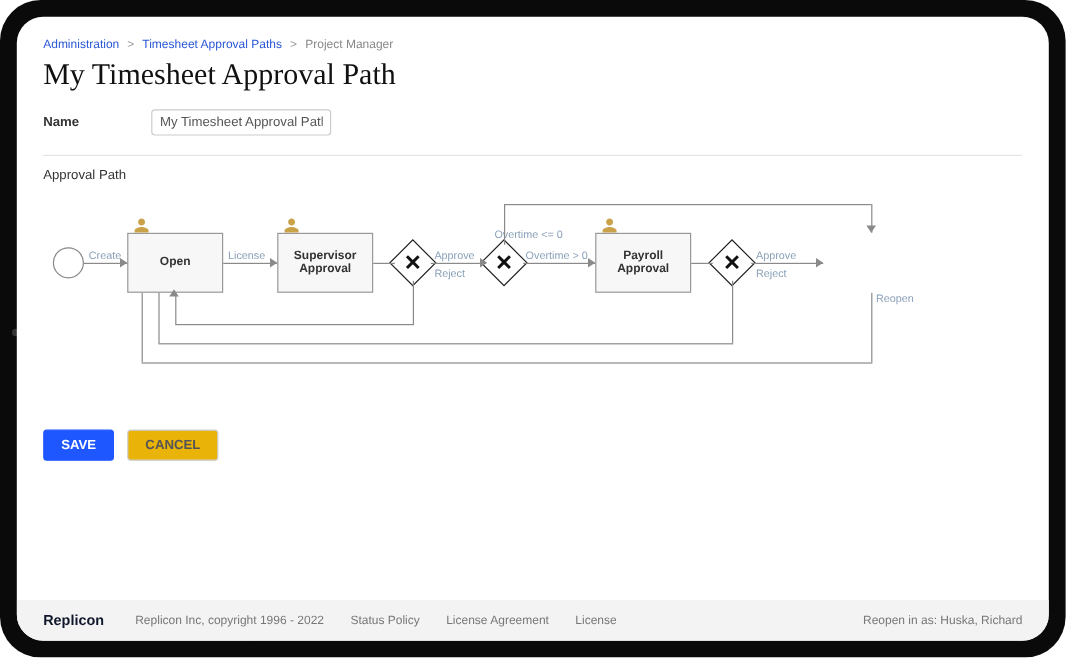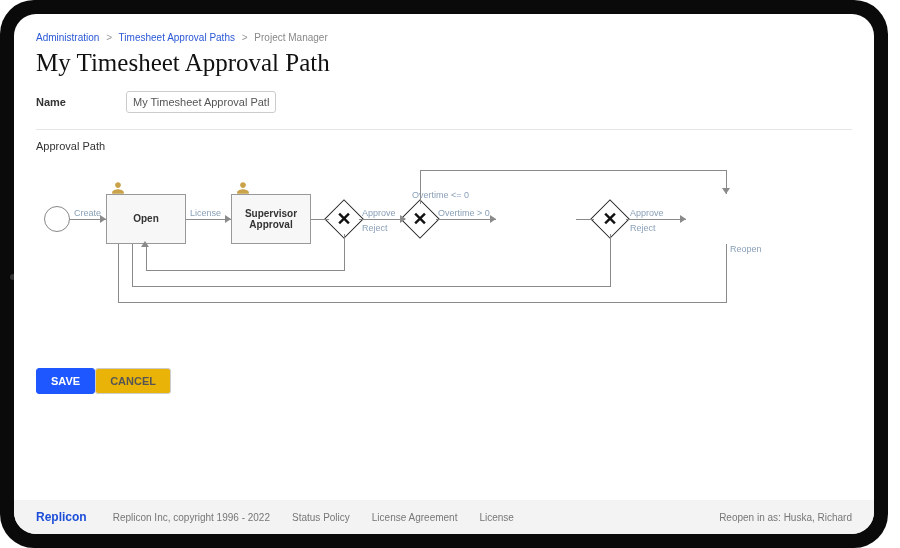--- a/index.html
+++ b/index.html
@@ -25,26 +25,26 @@
 .user-icon svg{width:14px;height:14px;fill:#c9a24a}
 .gateway{position:absolute;width:28px;height:28px;background:#fff;border:1.5px solid #222;transform:rotate(45deg)}
 .gateway .x{position:absolute;inset:0;transform:rotate(-45deg);display:flex;align-items:center;justify-content:center;font-size:18px;font-weight:700;color:#111}
 
 .hline{position:absolute;height:1px;background:#8a8a8a}
 .vline{position:absolute;width:1px;background:#8a8a8a}
 .arrow-r{position:absolute;width:0;height:0;border-top:4px solid transparent;border-bottom:4px solid transparent;border-left:6px solid #8a8a8a}
 .arrow-l{position:absolute;width:0;height:0;border-top:4px solid transparent;border-bottom:4px solid transparent;border-right:6px solid #8a8a8a}
 .arrow-d{position:absolute;width:0;height:0;border-left:4px solid transparent;border-right:4px solid transparent;border-top:6px solid #8a8a8a}
 .edge-label{position:absolute;font-size:9px;color:#8aa0b8}
-.buttons{margin-top:30px;display:flex;gap:0}
+.buttons{margin-top:20px;display:flex;gap:11px}
 .btn{height:26px;padding:0 14px;border-radius:3px;font-size:11px;font-weight:700;cursor:pointer;border:1px solid transparent}
 .btn-primary{background:#1e57ff;color:#fff;border-color:#1e57ff}
 .btn-secondary{background:#eab308;color:#555;border-color:#ccc}
 .footer{position:absolute;left:0;right:0;bottom:0;background:#f3f3f3;height:34px;display:flex;align-items:center;padding:0 22px;font-size:10px;color:#777;gap:22px}
-.footer .brand{color:#1d4ed8;font-weight:800;font-size:12px;margin-right:4px}
+.footer .brand{color:#0f172a;font-weight:800;font-size:12px;margin-right:4px}
 .footer .spacer{flex:1}
 .footer a{color:#777;text-decoration:none}
 </style>
 </head>
 <body>
 
 <div class="tablet-frame">
   <div class="camera-dot"></div>
   <div class="screen">
     <div class="content">
@@ -76,20 +76,26 @@
           <span class="user-icon"><svg viewBox="0 0 24 24">
                 <path d="M12 12c2.7 0 5-2.3 5-5s-2.3-5-5-5-5 2.3-5 5 2.3 5 5 5zm0 2c-3.3 0-10 1.7-10 5v3h20v-3c0-3.3-6.7-5-10-5z"></path>
               </svg></span>
           <span>Open</span>
         </div>
         <div class="node" style="left:195px;top:36px">
           <span class="user-icon"><svg viewBox="0 0 24 24">
                 <path d="M12 12c2.7 0 5-2.3 5-5s-2.3-5-5-5-5 2.3-5 5 2.3 5 5 5zm0 2c-3.3 0-10 1.7-10 5v3h20v-3c0-3.3-6.7-5-10-5z"></path>
               </svg></span>
           <span>Supervisor Approval</span>
+        </div>
+        <div class="node" style="left:460px;top:36px">
+          <span class="user-icon"><svg viewBox="0 0 24 24">
+                <path d="M12 12c2.7 0 5-2.3 5-5s-2.3-5-5-5-5 2.3-5 5 2.3 5 5 5zm0 2c-3.3 0-10 1.7-10 5v3h20v-3c0-3.3-6.7-5-10-5z"></path>
+              </svg></span>
+          <span>Payroll Approval</span>
         </div>
 
         <div class="gateway" style="left:294px;top:47px">
             <span class="x">✕</span>
           </div>
         <div class="gateway" style="left:370px;top:47px">
             <span class="x">✕</span>
           </div>
         <div class="gateway" style="left:560px;top:47px">
             <span class="x">✕</span>

